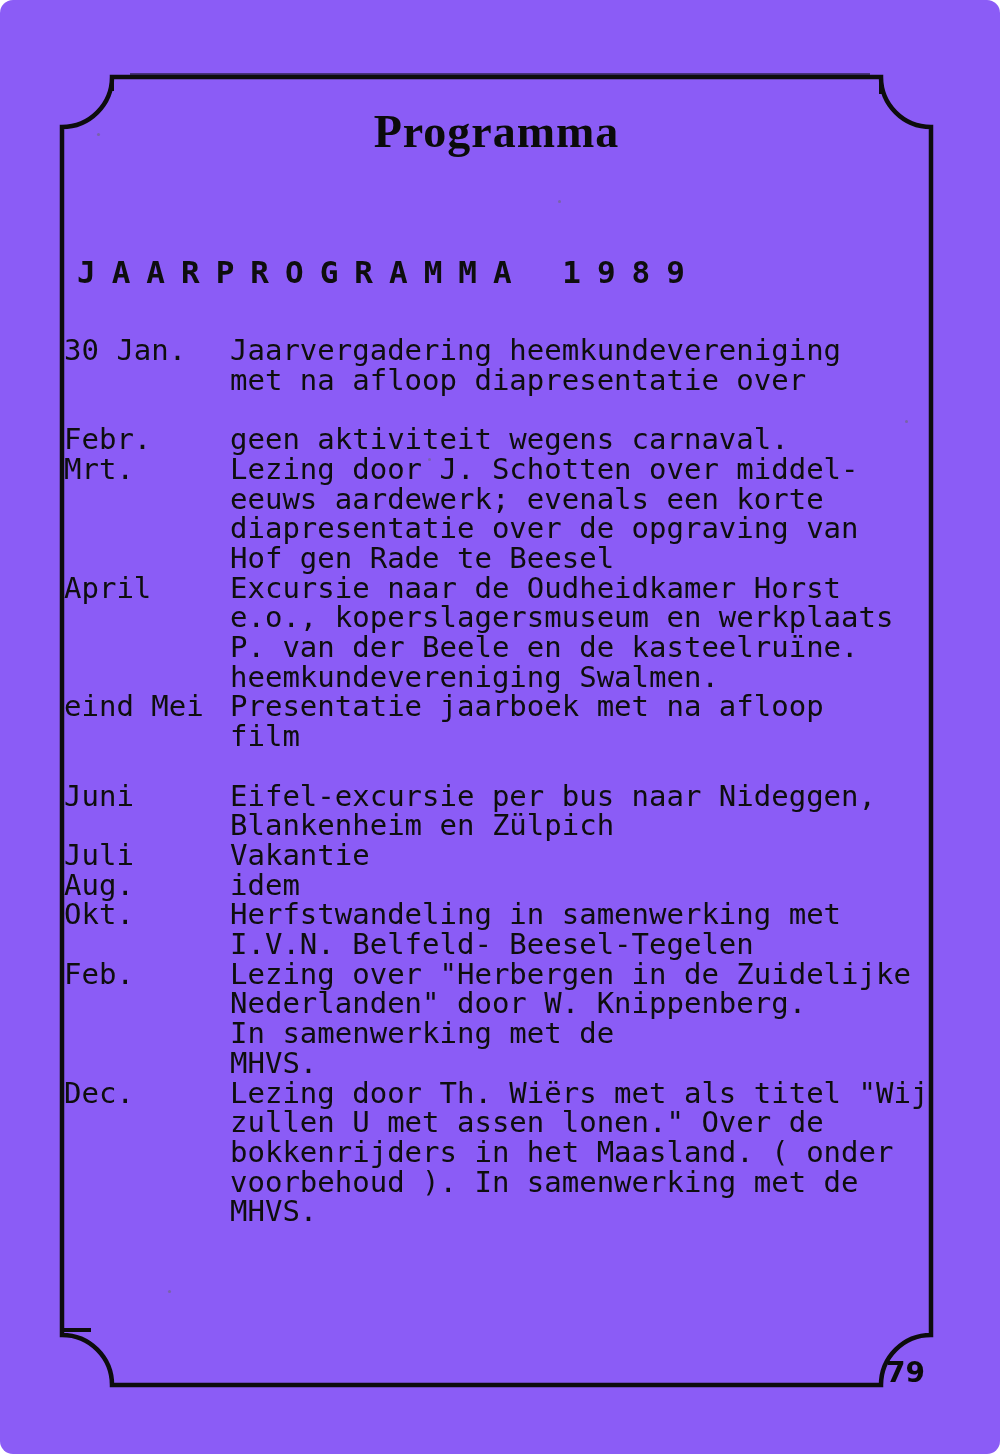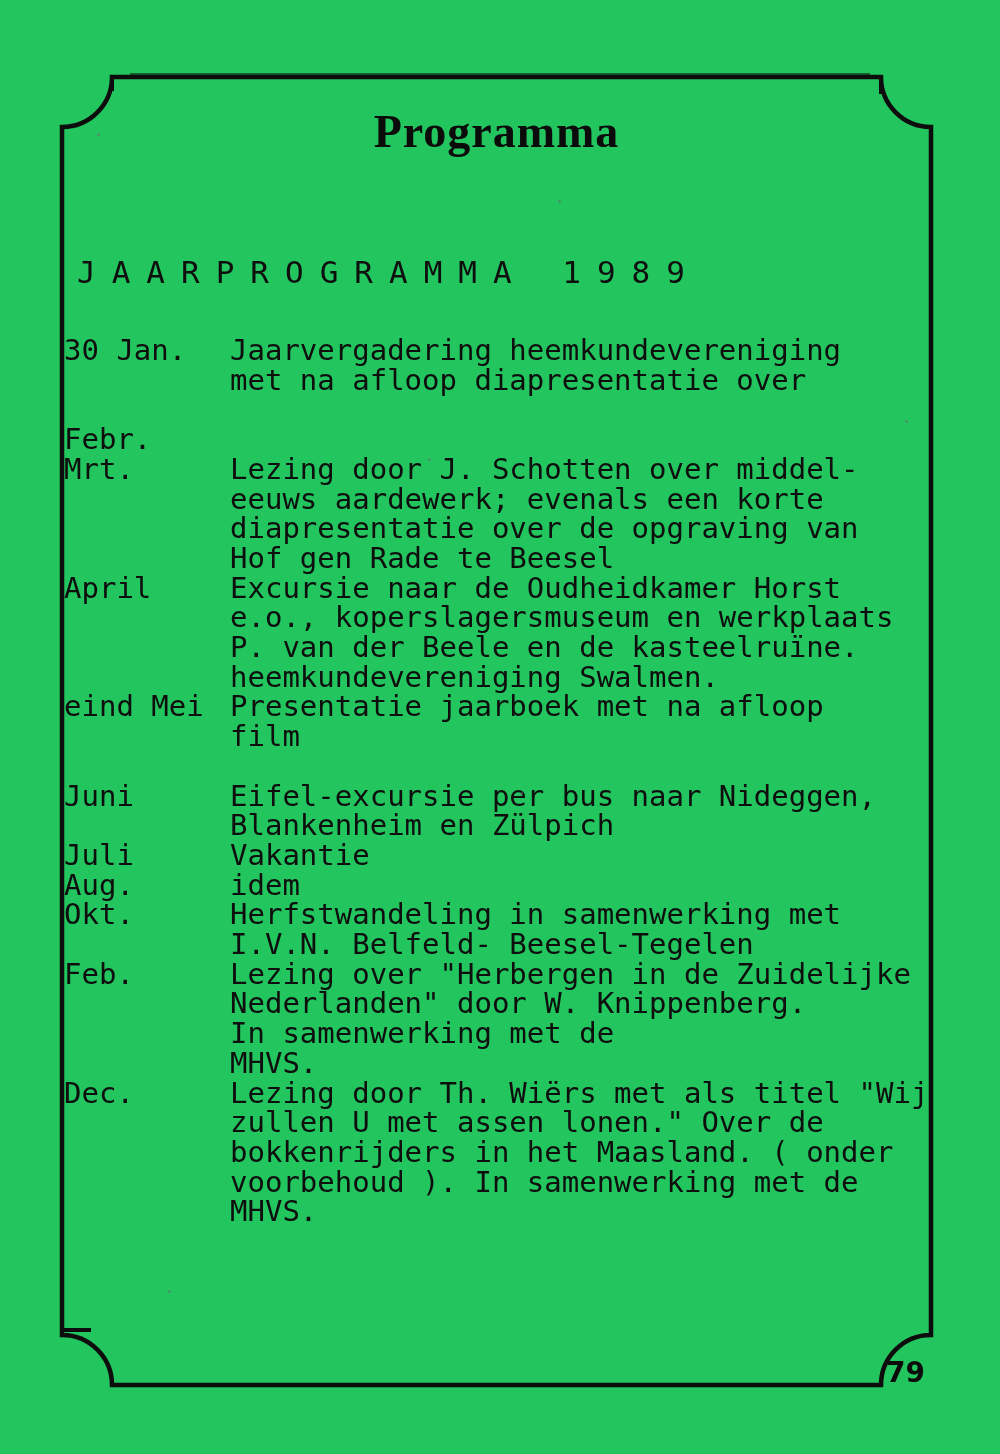--- a/index.html
+++ b/index.html
@@ -4,24 +4,25 @@
 <style>
   html, body {
     margin: 0;
     padding: 0;
     background: #ffffff;
   }
   .page {
     position: relative;
     width: 1000px;
     height: 1454px;
-    background: #22c55e;
+    background: #8b5cf6;
     overflow: hidden;
     font-family: "DejaVu Sans Mono", monospace;
     color: #0e0e0e;
+    border-radius: 13px;
   }
   .frame {
     position: absolute;
     left: 0;
     top: 0;
     width: 1000px;
     height: 1454px;
     pointer-events: none;
   }
   .title {
@@ -37,21 +38,21 @@
     line-height: 1;
     letter-spacing: 1px;
     color: #0b0b0b;
   }
   .heading {
     position: absolute;
     left: 77px;
     top: 257px;
     margin: 0;
     font-family: "DejaVu Sans Mono", monospace;
-    font-weight: 400;
+    font-weight: 700;
     font-size: 31px;
     line-height: 1;
     letter-spacing: 16px;
     white-space: pre;
     color: #0e0e0e;
   }
   .schedule {
     position: absolute;
     left: 64px;
     top: 336px;
@@ -117,20 +118,21 @@
       </div>
       <div class="row">
         <span class="date"></span>
         <span class="text">met na afloop diapresentatie over</span>
       </div>
       <div class="row">
         <span class="date"></span>
       </div>
       <div class="row">
         <span class="date">Febr.</span>
+        <span class="text">geen aktiviteit wegens carnaval.</span>
       </div>
       <div class="row">
         <span class="date">Mrt.</span>
         <span class="text">Lezing door J. Schotten over middel-</span>
       </div>
       <div class="row">
         <span class="date"></span>
         <span class="text">eeuws aardewerk; evenals een korte</span>
       </div>
       <div class="row">

